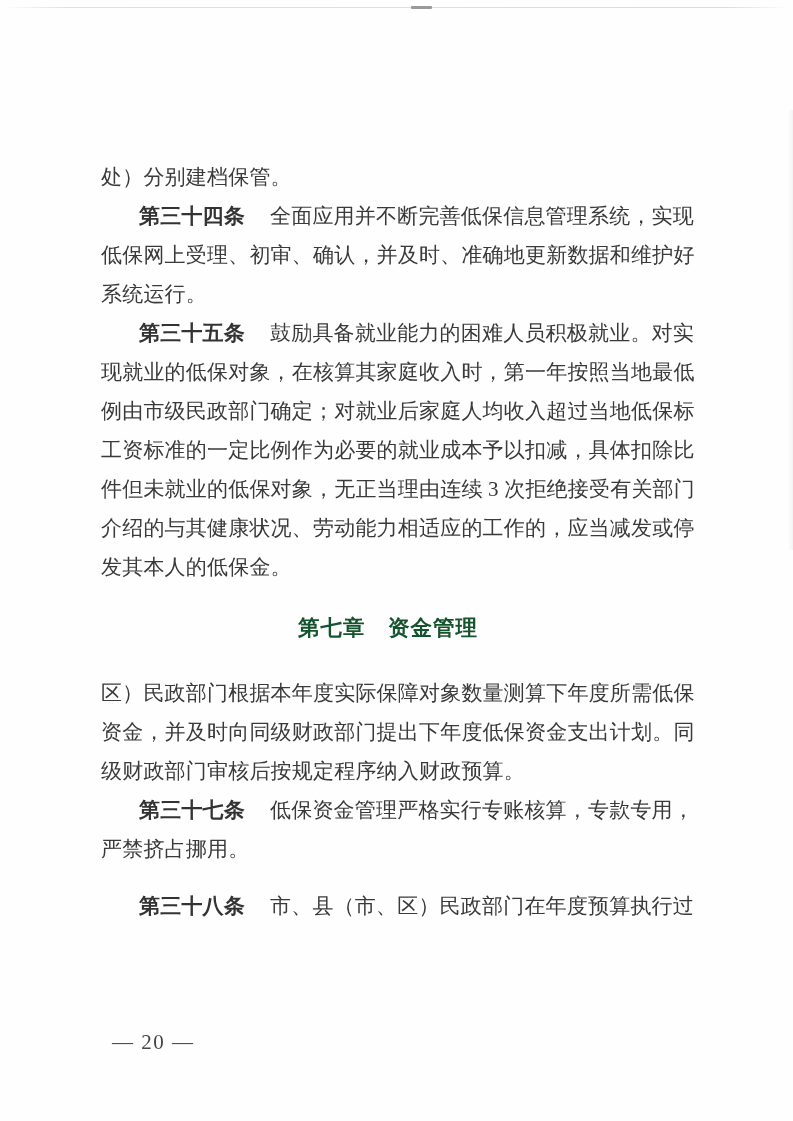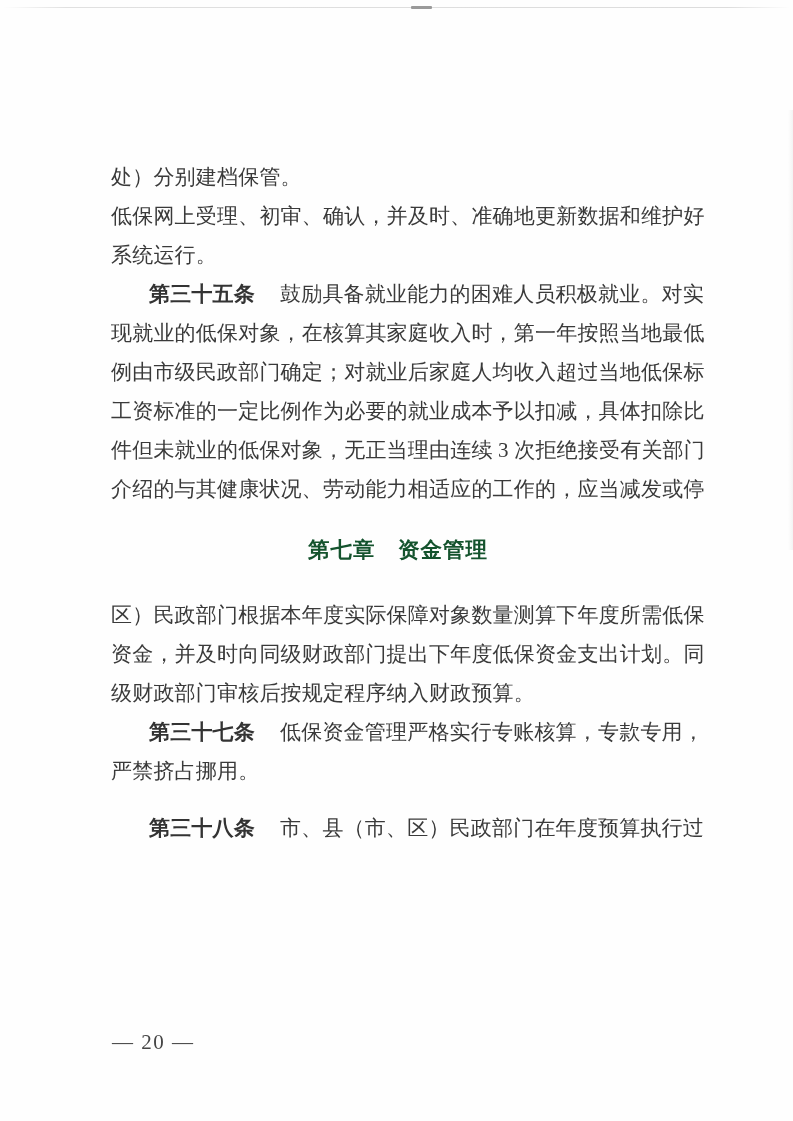--- a/index.html
+++ b/index.html
@@ -18,21 +18,21 @@
   }
   .scan-top-dark {
     position: absolute; top: 6px; left: 411px; width: 21px; height: 3px;
     background: #9a9a9a; border-radius: 1px;
   }
   .scan-right-shade {
     position: absolute; top: 110px; right: 0; width: 5px; height: 440px;
     background: linear-gradient(90deg, rgba(245,245,245,0), #f3f3f3);
   }
   .text-block {
-    position: absolute; left: 111px; top: 158px; width: 574px;
+    position: absolute; left: 101px; top: 158px; width: 574px;
   }
   .line {
     height: 39px; line-height: 39px;
     font-size: 21px;
     white-space: nowrap;
     letter-spacing: 0.2px;
   }
   .jl { text-align: justify; text-align-last: justify; }
   .indent { padding-left: 38px; }
   .art-num { font-weight: bold; margin-right: 25px; color: #333; }
@@ -56,29 +56,31 @@
 <body>
 
 <div class="scan-top-line"></div>
 <div class="scan-top-dark"></div>
 <div class="scan-right-shade"></div>
 
 <div class="text-block">
 
   <div class="line">处）分别建档保管。</div>
 
+  <div class="line indent jl"><span class="art-num">第三十四条</span><span>全面应用并不断完善低保信息管理系统，实现</span></div>
   <div class="line jl">低保网上受理、初审、确认，并及时、准确地更新数据和维护好</div>
   <div class="line">系统运行。</div>
 
   <div class="line indent jl"><span class="art-num">第三十五条</span><span>鼓励具备就业能力的困难人员积极就业。对实</span></div>
   <div class="line jl">现就业的低保对象，在核算其家庭收入时，第一年按照当地最低</div>
   <div class="line jl">例由市级民政部门确定；对就业后家庭人均收入超过当地低保标</div>
   <div class="line jl">工资标准的一定比例作为必要的就业成本予以扣减，具体扣除比</div>
   <div class="line jl">件但未就业的低保对象，无正当理由连续 3 次拒绝接受有关部门</div>
   <div class="line jl">介绍的与其健康状况、劳动能力相适应的工作的，应当减发或停</div>
+  <div class="line">发其本人的低保金。</div>
 
   <div class="chapter">第七章　资金管理</div>
 
   <div class="line jl">区）民政部门根据本年度实际保障对象数量测算下年度所需低保</div>
   <div class="line jl">资金，并及时向同级财政部门提出下年度低保资金支出计划。同</div>
   <div class="line">级财政部门审核后按规定程序纳入财政预算。</div>
 
   <div class="line indent jl"><span class="art-num">第三十七条</span><span>低保资金管理严格实行专账核算，专款专用，</span></div>
   <div class="line">严禁挤占挪用。</div>
 

